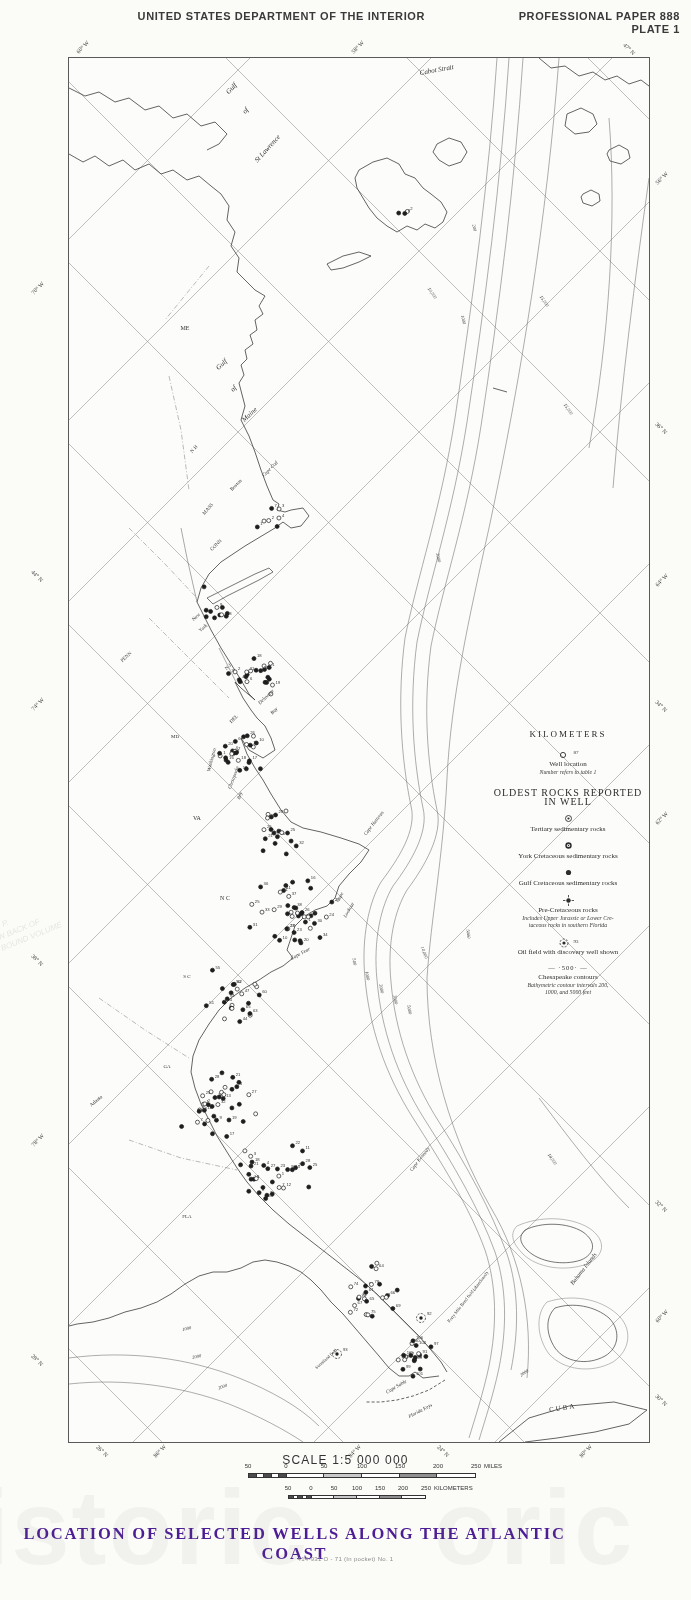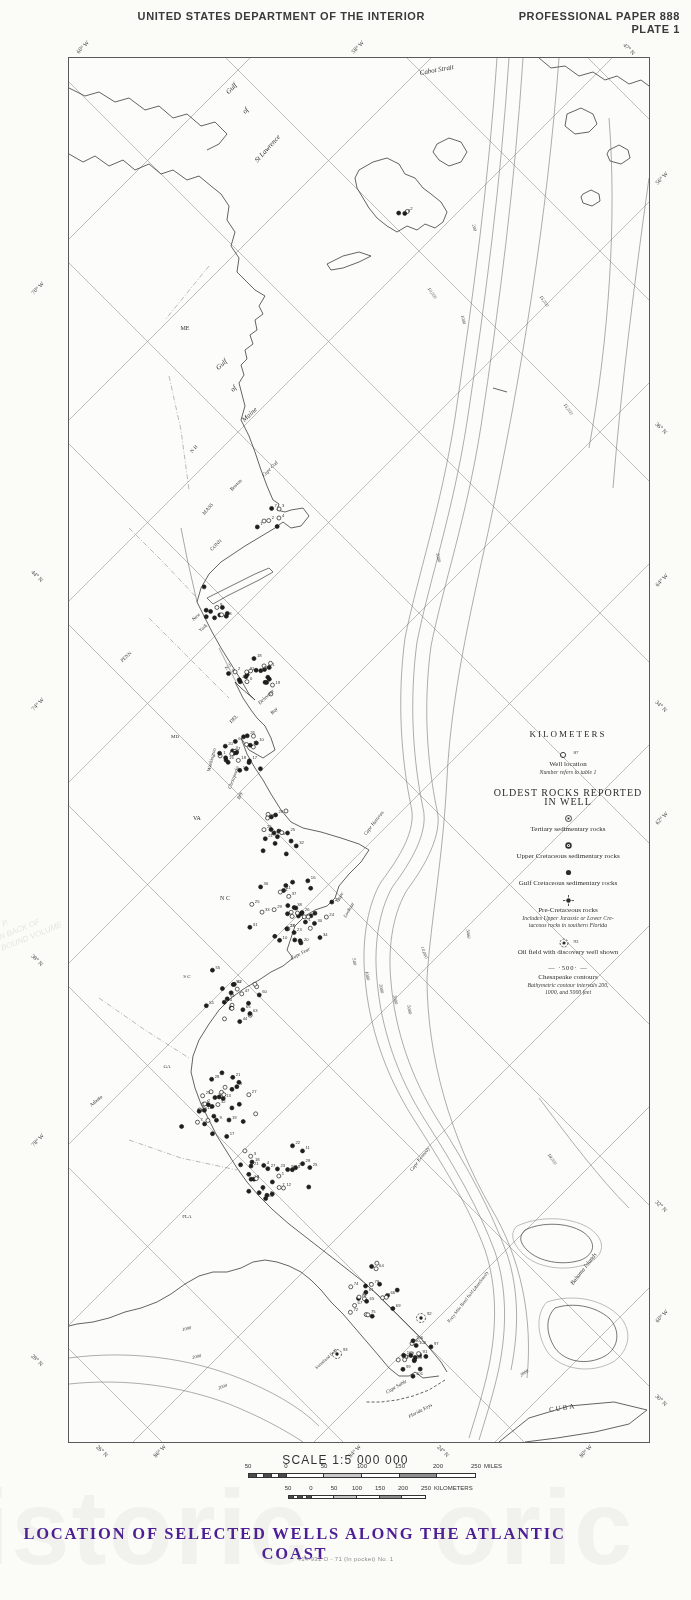--- a/index.html
+++ b/index.html
@@ -682,21 +682,21 @@
   </div>
   <div class="lg-lab">Tertiary sedimentary rocks</div>
 
   <div class="lg-sym">
     <svg width="11" height="11">
         <circle cx="5.5" cy="5.5" r="3.2" fill="#2d2d2d"></circle>
         <circle cx="5.5" cy="5.5" r="1.6" fill="#fff"></circle>
         <circle cx="5.5" cy="5.5" r="0.7" fill="#2d2d2d"></circle>
       </svg>
   </div>
-  <div class="lg-lab">Upper Cretaceous sedimentary rocks</div>
+  <div class="lg-lab">York Cretaceous sedimentary rocks</div>
 
   <div class="lg-sym">
     <svg width="11" height="11">
         <circle cx="5.5" cy="5.5" r="2.6" fill="#2d2d2d"></circle>
       </svg>
   </div>
   <div class="lg-lab">Gulf Cretaceous sedimentary rocks</div>
 
   <div class="lg-sym">
     <svg width="13" height="13">

